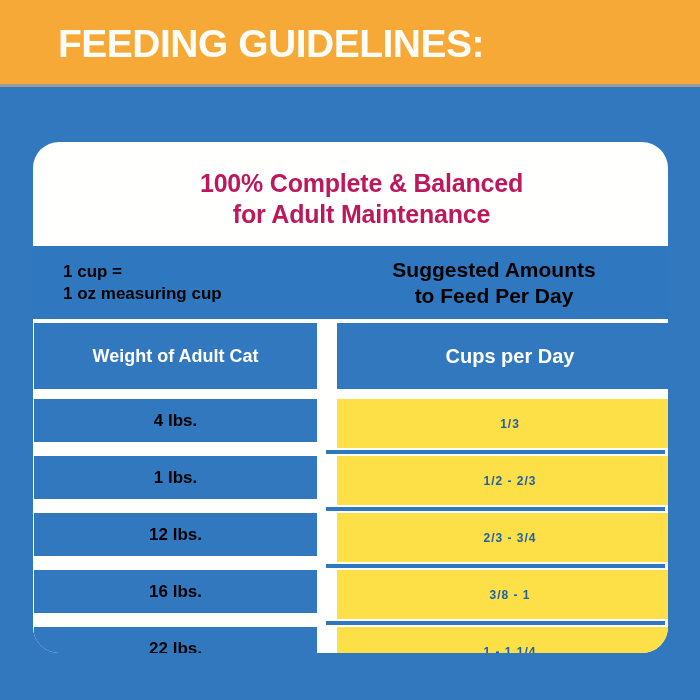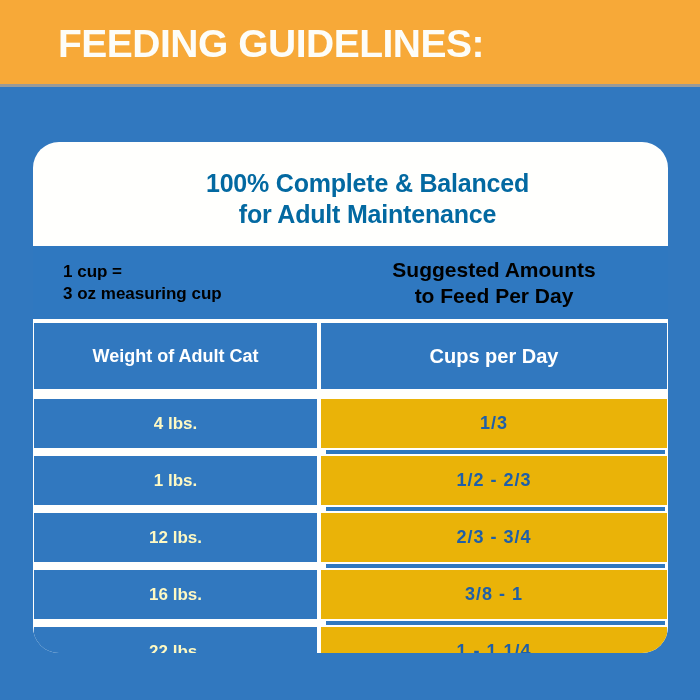--- a/index.html
+++ b/index.html
@@ -58,27 +58,27 @@
     top: 142px;
     width: 635px;
     height: 511px;
     background: #fffffd;
     border-radius: 26px;
     overflow: hidden;
   }
 
   .card-title {
     position: absolute;
-    left: 17px;
+    left: 11px;
     top: 26px;
     width: 635px;
     text-align: center;
     font-size: 25px;
     font-weight: bold;
-    color: #0369a1;
+    color: #be185d;
     line-height: 31px;
     letter-spacing: -0.2px;
   }
   .card-title .line2 { display: block; }
 
   
   .table {
     position: absolute;
     left: 0;
     top: 104px;
@@ -93,21 +93,21 @@
   
   .cell-left {
     position: absolute;
     left: 1px;
     top: 0;
     width: 283px;
     box-sizing: border-box;
   }
   .cell-right {
     position: absolute;
-    left: 288px;
+    left: 304px;
     top: 0;
     width: 346px;
     box-sizing: border-box;
   }
 
   
   .row-intro {
     height: 73px;
     background: #2f78c0;
   }
@@ -143,36 +143,36 @@
     justify-content: center;
     font-size: 18px;
     font-weight: bold;
     color: #ffffff;
   }
   .row-head .cell-right { font-size: 20px; }
 
   
   .row-data { height: 49px; }
   .row-data .cell-left {
-    height: 49px;
+    height: 43px;
     background: #3178bf;
     display: flex;
     align-items: center;
     justify-content: center;
     font-size: 17px;
     font-weight: bold;
-    color: #fef9c3;
+    color: #000000;
   }
   .row-data .cell-right {
     height: 49px;
-    background: #eab308;
+    background: #fde047;
     display: flex;
     align-items: center;
     justify-content: center;
-    font-size: 18px;
+    font-size: 12px;
     font-weight: bold;
     color: #205фа0;
     color: #1f5fa8;
     letter-spacing: 1px;
   }
 
   
   .gap { height: 4px; width: 635px; background: #fffffd; }
 
   
@@ -210,21 +210,21 @@
     <div class="card-title">
       <span>100% Complete &amp; Balanced</span>
       <span class="line2">for Adult Maintenance</span>
     </div>
 
     <div class="table">
 
       <div class="trow row-intro">
         <div class="intro-left">
           <div>1 cup =</div>
-          <div>3 oz measuring cup</div>
+          <div>1 oz measuring cup</div>
         </div>
         <div class="intro-right">
           <div>Suggested Amounts</div>
           <div>to Feed Per Day</div>
         </div>
       </div>
 
       <div class="gap"></div>
 
       <div class="trow row-head">

